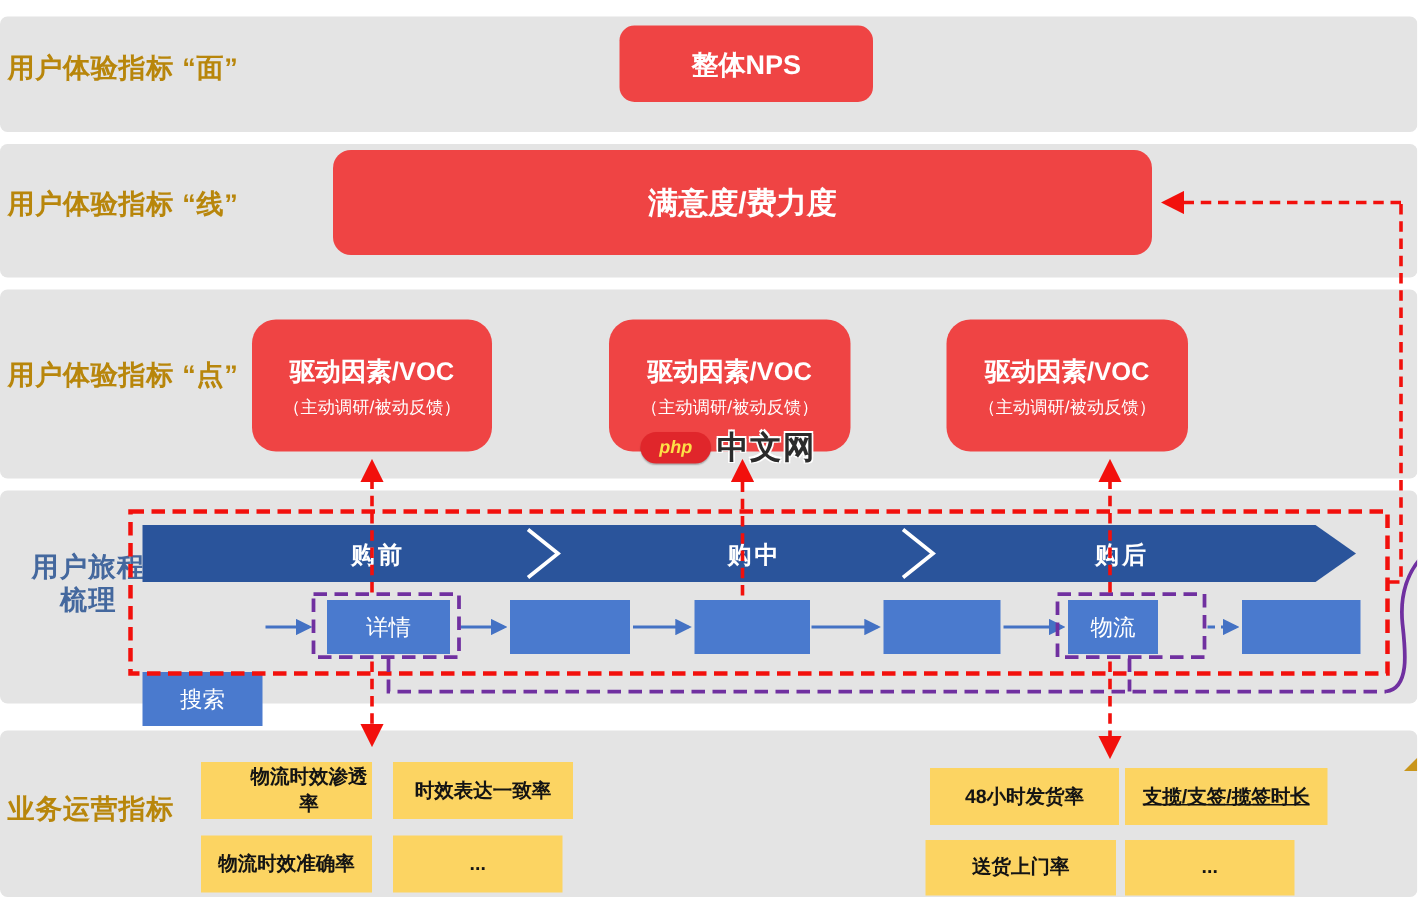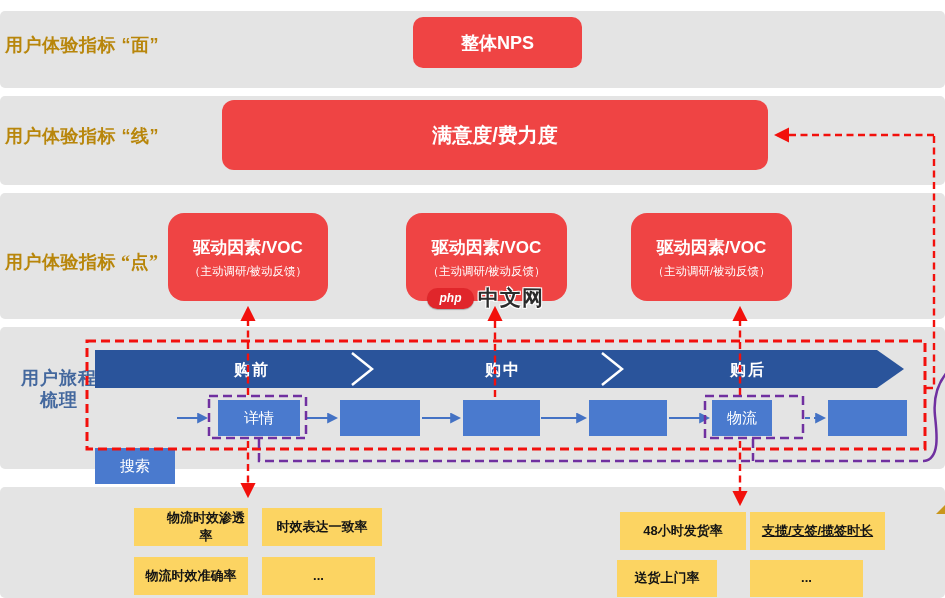--- a/index.html
+++ b/index.html
@@ -23,21 +23,21 @@
   }
   .ybox{
     position:absolute;background:#fcd462;color:#141414;font-size:13px;font-weight:700;
     display:flex;align-items:center;justify-content:center;text-align:center;
     line-height:1.4;z-index:1;padding:0 2px;box-sizing:border-box;
   }
   .overlay{position:absolute;left:0;top:0;z-index:3;pointer-events:none;}
   .band-label{font-weight:700;font-size:16px;fill:#fff;letter-spacing:2px;}
   .watermark{position:absolute;left:427px;top:284px;display:flex;align-items:center;z-index:4;}
   .wm-badge{
-    width:47px;height:21px;border-radius:11px;background:#e0262b;color:#ffffff;
+    width:47px;height:21px;border-radius:11px;background:#e0262b;color:#fde047;
     display:flex;align-items:center;justify-content:center;
     font-size:12px;font-weight:700;font-style:italic;margin-right:4px;
     box-shadow:0 1px 1px rgba(0,0,0,.25);
   }
   .wm-text{
     font-size:21px;font-weight:700;color:#2b2b2b;letter-spacing:1px;
     text-shadow:-1px -1px 0 #fff,1px -1px 0 #fff,-1px 1px 0 #fff,1px 1px 0 #fff;
   }
 </style>
 </head>
@@ -46,25 +46,26 @@
 <div class="canvas">
 
   <div class="row" style="top:11px;height:77px;"></div>
   <div class="row" style="top:96px;height:89px;"></div>
   <div class="row" style="top:193px;height:126px;"></div>
   <div class="row" style="top:327px;height:142px;"></div>
   <div class="row" style="top:487px;height:111px;"></div>
 
   <div class="rowlabel" style="left:5px;top:33px;">用户体验指标 “面”</div>
   <div class="rowlabel" style="left:5px;top:124px;">用户体验指标 “线”</div>
-  <div class="rowlabel" style="left:5px;top:250px;font-family:Liberation Serif, serif;">用户体验指标 “点”</div>
+  <div class="rowlabel" style="left:5px;top:238px;">用户体验指标 “点”</div>
   <div class="rowlabel blue" style="left:0px;top:367px;width:118px;">
     <div>用户旅程</div>
     <div>梳理</div>
   </div>
+  <div class="rowlabel" style="left:5px;top:527px;">业务运营指标</div>
 
   <div class="goldbox" style="left:413px;top:17px;width:169px;height:51px;border-radius:10px;">
     <div class="t1" style="font-size:18px;">整体NPS</div>
   </div>
 
   <div class="goldbox" style="left:222px;top:100px;width:546px;height:70px;border-radius:12px;">
     <div class="t1" style="font-size:20px;">满意度/费力度</div>
   </div>
 
   <div class="goldbox voc" style="left:168px;top:213px;width:160px;height:88px;border-radius:16px;">
@@ -87,21 +88,21 @@
   <div class="step" style="left:589px;width:78px;"></div>
   <div class="step" style="left:712px;width:60px;">物流</div>
   <div class="step" style="left:828px;width:79px;"></div>
 
   <div class="ybox" style="left:134px;top:508px;width:114px;height:38px;padding-left:32px;">物流时效渗透率</div>
   <div class="ybox" style="left:262px;top:508px;width:120px;height:38px;text-align:center;">时效表达一致率</div>
   <div class="ybox" style="left:134px;top:557px;width:114px;height:38px;">物流时效准确率</div>
   <div class="ybox" style="left:262px;top:557px;width:113px;height:38px;">...</div>
   <div class="ybox" style="left:620px;top:512px;width:126px;height:38px;">48小时发货率</div>
   <div class="ybox" style="left:750px;top:512px;width:135px;height:38px;text-decoration:underline;">支揽/支签/揽签时长</div>
-  <div class="ybox" style="left:617px;top:560px;width:100px;height:37px;">送货上门率</div>
+  <div class="ybox" style="left:617px;top:560px;width:127px;height:37px;">送货上门率</div>
   <div class="ybox" style="left:750px;top:560px;width:113px;height:37px;">...</div>
 
   <div class="watermark">
     <div class="wm-badge">php</div>
     <div class="wm-text">中文网</div>
   </div>
 
   <svg class="overlay" width="945" height="598" viewBox="0 0 945 598">
     <defs>
       <marker id="mRed" viewBox="0 0 10 10" refX="8" refY="5" markerWidth="6.5" markerHeight="6.5" orient="auto-start-reverse">

